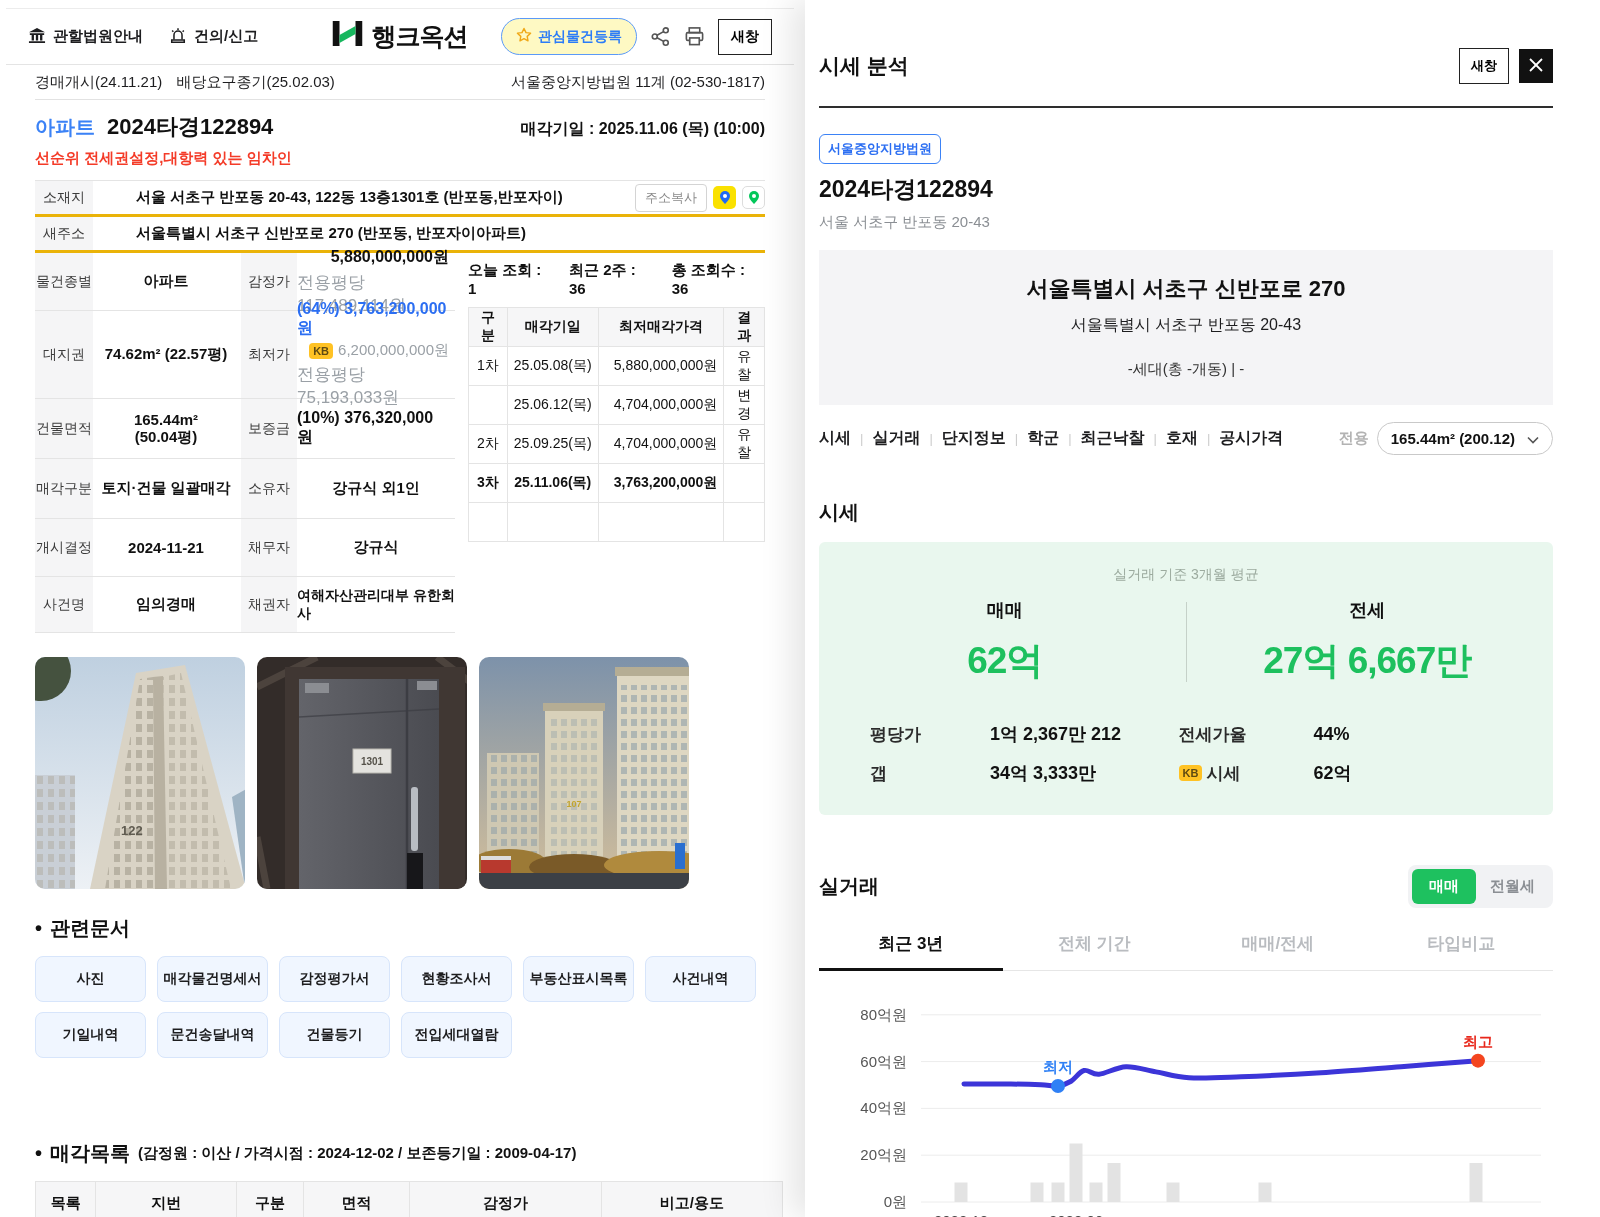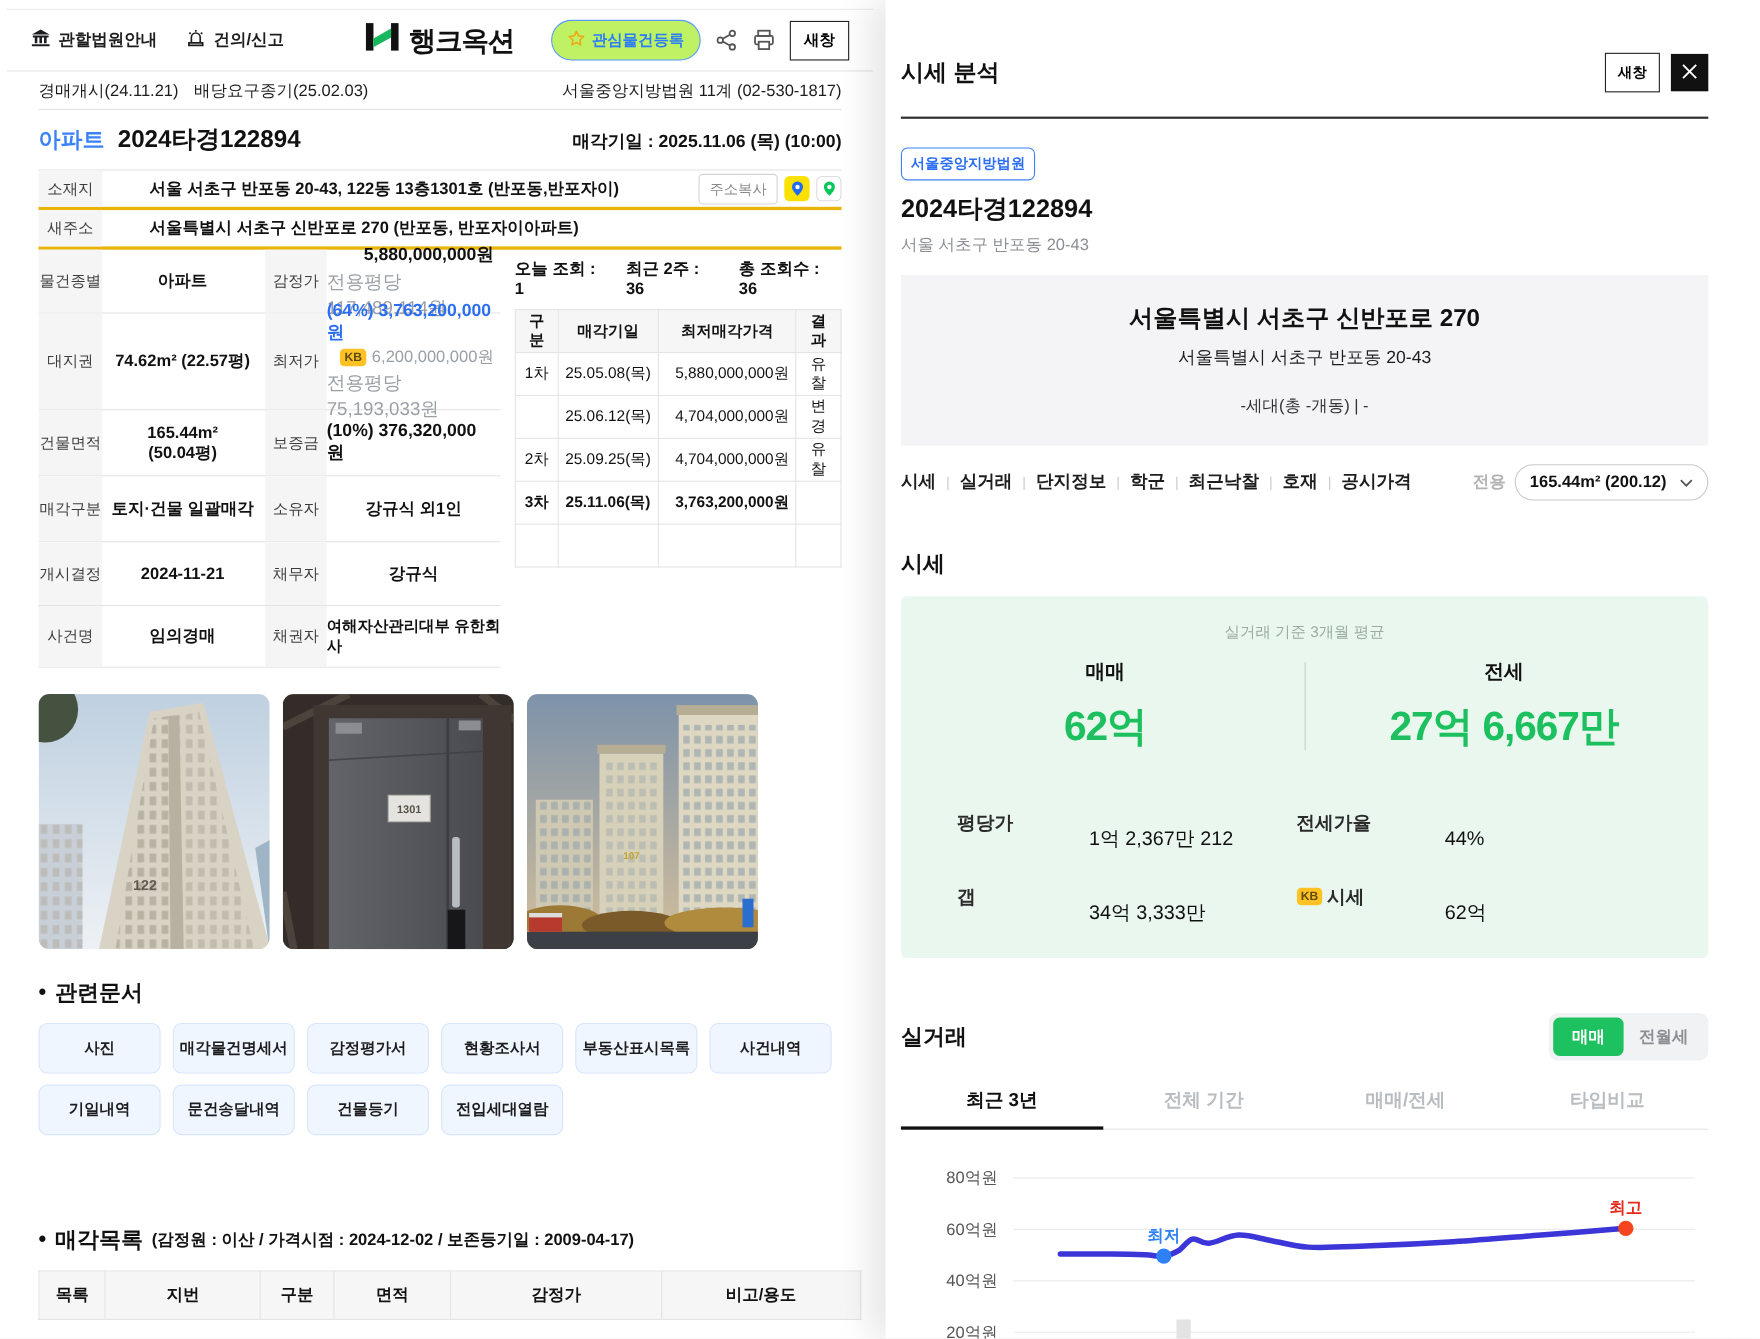--- a/index.html
+++ b/index.html
@@ -9,21 +9,21 @@
 
 .left-page { position:absolute; left:0; top:0; width:800px; height:100%; background:#fff; }
 .navbar { margin:8px 6px 0 6px; height:57px; border-top:1px solid #ececec; border-bottom:1px solid #e4e4e4;
   display:flex; align-items:center; padding:0 22px; position:relative; }
 .nav-left { display:flex; gap:26px; }
 .nav-item { display:flex; align-items:center; gap:7px; font-size:15px; font-weight:700; color:#1d1d1f; cursor:pointer; }
 .logo { position:absolute; left:50%; transform:translateX(-50%); display:flex; align-items:center; gap:9px;
   font-size:25px; font-weight:800; letter-spacing:-1px; cursor:pointer; }
 .nav-right { margin-left:auto; display:flex; align-items:center; gap:13px; }
 .fav-btn { display:flex; align-items:center; gap:6px; border:1.5px solid #5b9af8; color:#2b7cf7; border-radius:19px;
-  padding:8px 14px; font-size:14px; font-weight:700; background:#bef264; cursor:pointer; }
+  padding:8px 14px; font-size:14px; font-weight:700; background:#fef9c3; cursor:pointer; }
 .icon-btn { cursor:pointer; display:flex; align-items:center; }
 .newwin-btn { border:1.5px solid #222; background:#fff; font-size:14px; font-weight:700; padding:8px 12px; cursor:pointer; }
 
 .case-meta { display:flex; justify-content:space-between; align-items:center; margin:0 35px; height:35px;
   border-bottom:1px solid #e2e2e2; font-size:15px; font-weight:400; color:#1d1d1f; }
 .case-meta .left span { margin-right:10px; }
 
 .content { margin:0 35px; }
 .title-row { display:flex; align-items:baseline; margin-top:12px; }
 .prop-type { color:#3b82f6; font-size:20px; font-weight:800; margin-right:12px; }
@@ -113,21 +113,21 @@
 .sise-title { font-size:20px; font-weight:800; margin-top:44px; }
 .green-box { background:#e9f7ee; border-radius:6px; margin-top:16px; padding:24px 5px 30px; }
 .basis { text-align:center; color:#9cab9f; font-size:14px; }
 .price-cols { display:flex; margin-top:14px; align-items:stretch; }
 .pcol { flex:1; text-align:center; }
 .pcol-label { font-size:18px; font-weight:800; }
 .pcol-val { font-size:37px; font-weight:800; color:#1dc05e; margin-top:14px; letter-spacing:-1px; }
 .pdiv { width:1px; background:#c5d1c8; margin:4px 0; }
 .stat-grid { display:grid; grid-template-columns:120px 1fr 135px 1fr; margin:36px 46px 0; row-gap:15px; font-size:17px; align-items:center; }
 .stat-label { color:#2b2b2b; font-weight:600; display:flex; align-items:center; gap:4px; }
-.stat-val { font-weight:400; font-size:18px;margin-top:28px; }
+.stat-val { font-weight:700; font-size:18px; }
 
 .trades-head { display:flex; align-items:center; margin-top:50px; }
 .trades-title { font-size:20px; font-weight:800; }
 .toggle { margin-left:auto; background:#f1f2f4; border-radius:8px; padding:4px; display:flex; align-items:center; }
 .tog-active { background:#1ec15f; color:#fff; font-weight:800; border:none; border-radius:6px; padding:8px 17px; font-size:15px; cursor:pointer; }
 .tog-inactive { background:transparent; border:none; color:#8b8f94; font-weight:700; padding:8px 14px; font-size:15px; cursor:pointer; }
 
 .trade-tabs { display:flex; margin-top:24px; border-bottom:1px solid #e6e6e6; }
 .ttab { flex:1; text-align:center; padding-bottom:13px; font-size:17px; color:#b9bcc0; font-weight:600; cursor:pointer; }
 .ttab.active { color:#111; font-weight:800; border-bottom:3px solid #111; margin-bottom:-1px; }
@@ -210,20 +210,21 @@
       </div>
       <span>서울중앙지방법원 11계 (02-530-1817)</span>
     </div>
 
     <div class="content">
       <div class="title-row">
         <span class="prop-type">아파트</span>
         <span class="case-no-l">2024타경122894</span>
         <span class="sale-date">매각기일 : 2025.11.06 (목) (10:00)</span>
       </div>
+      <div class="warn">선순위 전세권설정,대항력 있는 임차인</div>
 
       <div class="addr-table">
         <div class="addr-row">
           <span class="lbl">소재지</span>
           <span class="addr-val">서울 서초구 반포동 20-43, 122동 13층1301호 (반포동,반포자이)</span>
           <span class="addr-actions">
             <button class="copy-btn">주소복사</button>
             <span class="pin kakao">
               <svg width="14" height="15" viewBox="0 0 14 15">
                   <path d="M7 1 a5 5 0 0 1 5 5 c0 3.4 -5 8 -5 8 s-5 -4.6 -5 -8 a5 5 0 0 1 5 -5 Z" fill="#1e6af6"></path>

